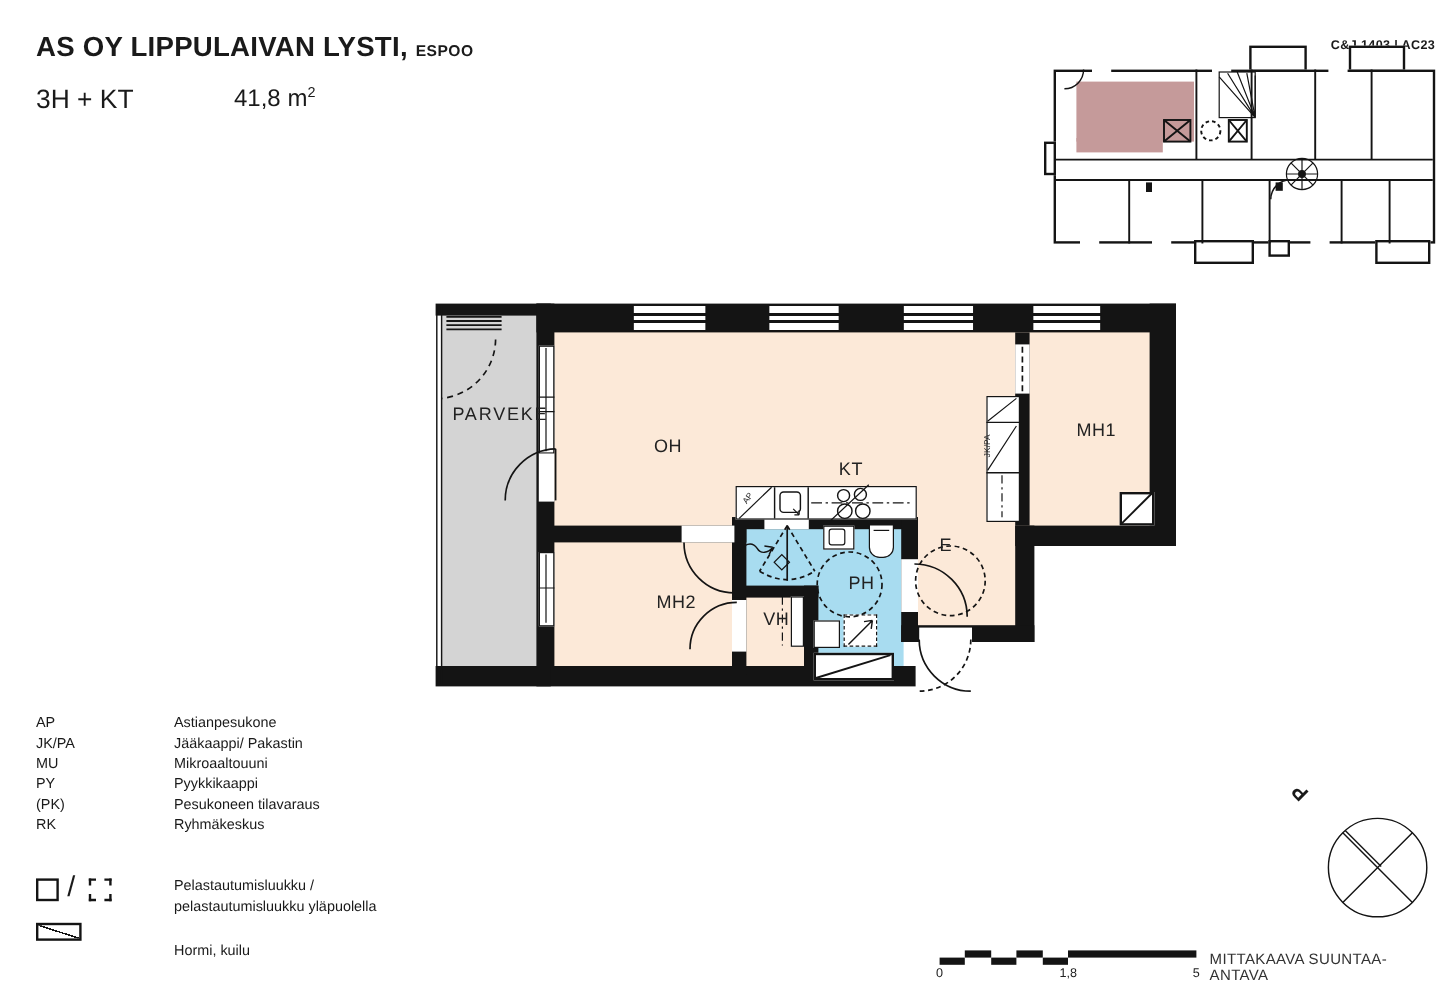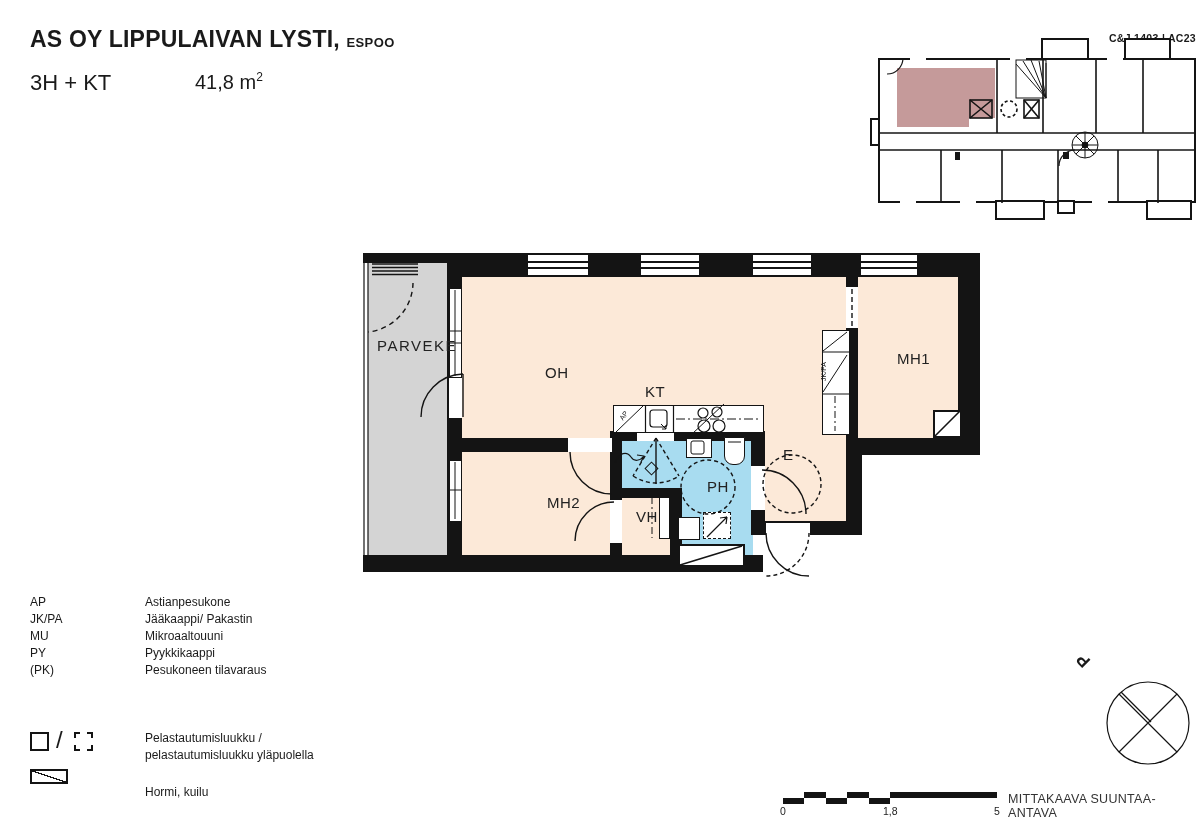--- a/index.html
+++ b/index.html
@@ -220,35 +220,36 @@
       <g stroke-width="1.2">
         <circle cx="1148" cy="723" r="41"></circle>
         <path d="M 1119 694 L 1177 752 M 1177 694 L 1119 752"></path>
         <path d="M 1121 692 L 1151 722"></path>
       </g>
     </g>
   </svg>
 
   <div class="rlabel" style="left:377px;top:337px;letter-spacing:1.5px;">PARVEKE</div>
   <div class="rlabel" style="left:545px;top:364px;">OH</div>
-  <div class="rlabel" style="left:645px;top:383px;">KT</div>
+  <div class="rlabel" style="left:699px;top:383px;">KT</div>
   <div class="rlabel" style="left:897px;top:350px;">MH1</div>
   <div class="rlabel" style="left:547px;top:494px;">MH2</div>
   <div class="rlabel" style="left:636px;top:508px;">VH</div>
   <div class="rlabel" style="left:707px;top:478px;">PH</div>
   <div class="rlabel" style="left:783px;top:446px;">E</div>
   <div class="tinylabel" style="left:619px;top:412px;transform:rotate(-55deg);">AP</div>
   <div class="tinylabel" style="left:814px;top:368px;transform:rotate(-90deg);">JK/PA</div>
 
   <div class="abs" id="legend">
     <div class="legend-row"><span class="legend-abbr">AP</span><span>Astianpesukone</span></div>
     <div class="legend-row"><span class="legend-abbr">JK/PA</span><span>Jääkaappi/ Pakastin</span></div>
     <div class="legend-row"><span class="legend-abbr">MU</span><span>Mikroaaltouuni</span></div>
     <div class="legend-row"><span class="legend-abbr">PY</span><span>Pyykkikaappi</span></div>
     <div class="legend-row"><span class="legend-abbr">(PK)</span><span>Pesukoneen tilavaraus</span></div>
+    <div class="legend-row"><span class="legend-abbr">RK</span><span>Ryhmäkeskus</span></div>
   </div>
   <div class="sym-square" style="left:30px;top:732px;"></div>
   <div class="abs sym-slash" style="left:56px;top:726px;">/</div>
   <div class="sym-square dashed" style="left:74px;top:732px;"></div>
   <div class="abs" style="left:145px;top:731px;font-size:12px;">Pelastautumisluukku /</div>
   <div class="abs" style="left:145px;top:748px;font-size:12px;">pelastautumisluukku yläpuolella</div>
   <div class="sym-flue" style="left:30px;top:769px;"></div>
   <div class="abs" style="left:145px;top:769px;font-size:12px;margin-top:16px;">Hormi, kuilu</div>
 
   <div class="abs" id="scalebar">

